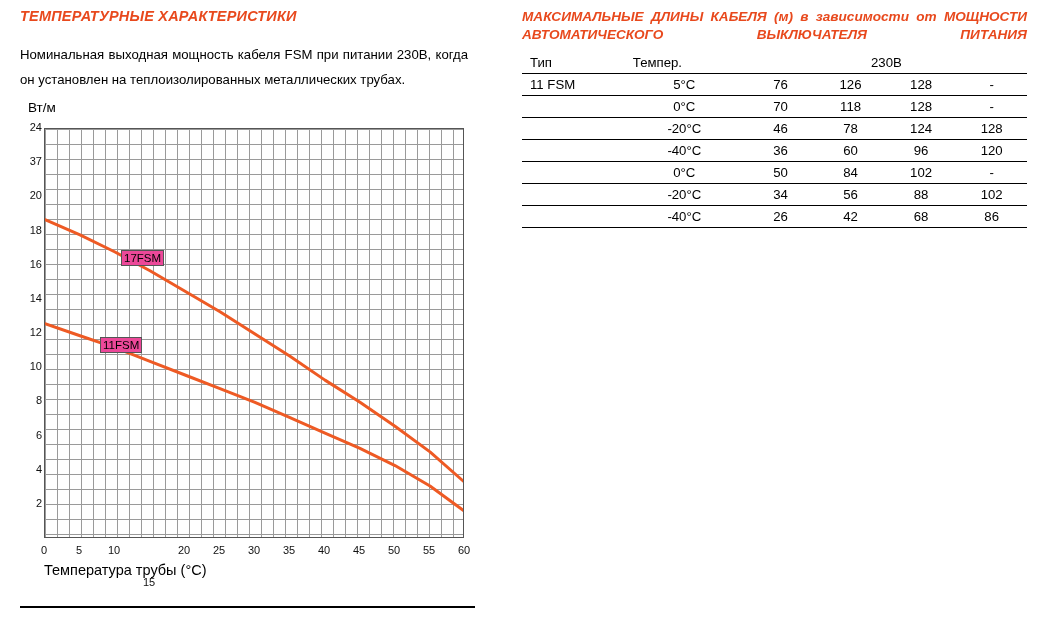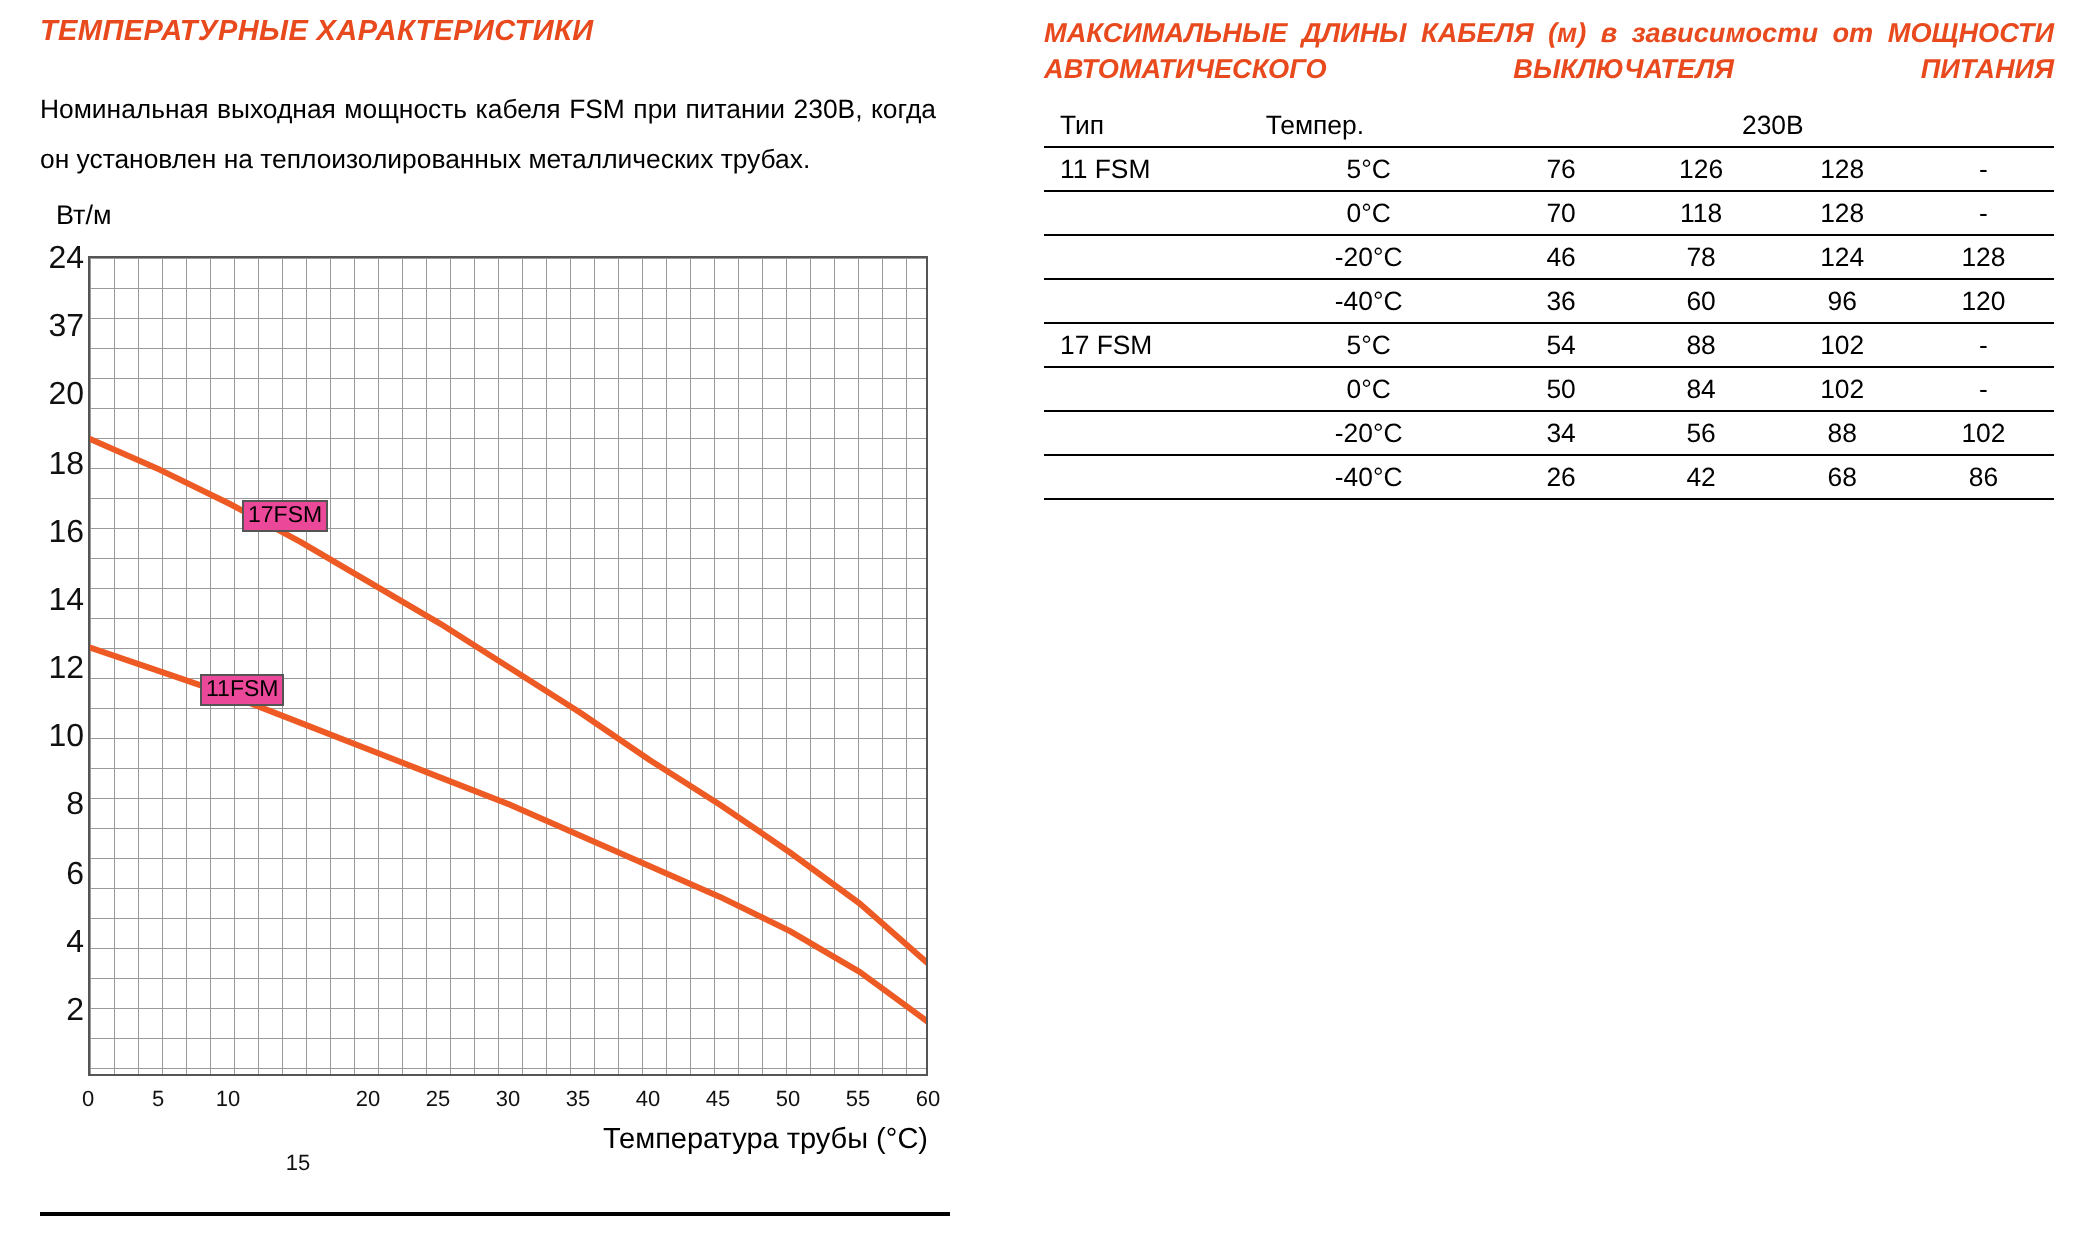--- a/index.html
+++ b/index.html
@@ -82,21 +82,21 @@
   #plot-svg {
     position: absolute;
     left: 0;
     top: 0;
   }
 
   .ytick {
     position: absolute;
     width: 22px;
     text-align: right;
-    font-size: 16px;
+    font-size: 11px;
     color: #111;
   }
   .xtick {
     position: absolute;
     width: 30px;
     text-align: center;
     font-size: 11px;
     color: #111;
   }
 
@@ -109,21 +109,21 @@
     padding: 0px 2px;
     line-height: 14px;
     white-space: nowrap;
   }
 
   #x-axis-title {
     position: absolute;
     left: 24px;
     top: 462px;
     width: 420px;
-    text-align: right;
+    text-align: left;
     font-size: 14.5px;
   }
 
   #bottom-rule {
     position: absolute;
     left: 20px;
     top: 606px;
     width: 455px;
     border-top: 2px solid #000;
   }
@@ -275,28 +275,20 @@
         </tr>
         <tr class="rule-thin">
           <td class="col-type"></td>
           <td class="col-temp">-40°C</td>
           <td class="col-amp">36</td>
           <td class="col-amp">60</td>
           <td class="col-amp">96</td>
           <td class="col-amp">120</td>
         </tr>
         <tr class="rule-thin">
-          <td class="col-type">17 FSM</td>
-          <td class="col-temp">5°C</td>
-          <td class="col-amp">54</td>
-          <td class="col-amp">88</td>
-          <td class="col-amp">102</td>
-          <td class="col-amp">-</td>
-        </tr>
-        <tr class="rule-thin">
           <td class="col-type"></td>
           <td class="col-temp">0°C</td>
           <td class="col-amp">50</td>
           <td class="col-amp">84</td>
           <td class="col-amp">102</td>
           <td class="col-amp">-</td>
         </tr>
         <tr class="rule-thin">
           <td class="col-type"></td>
           <td class="col-temp">-20°C</td>

